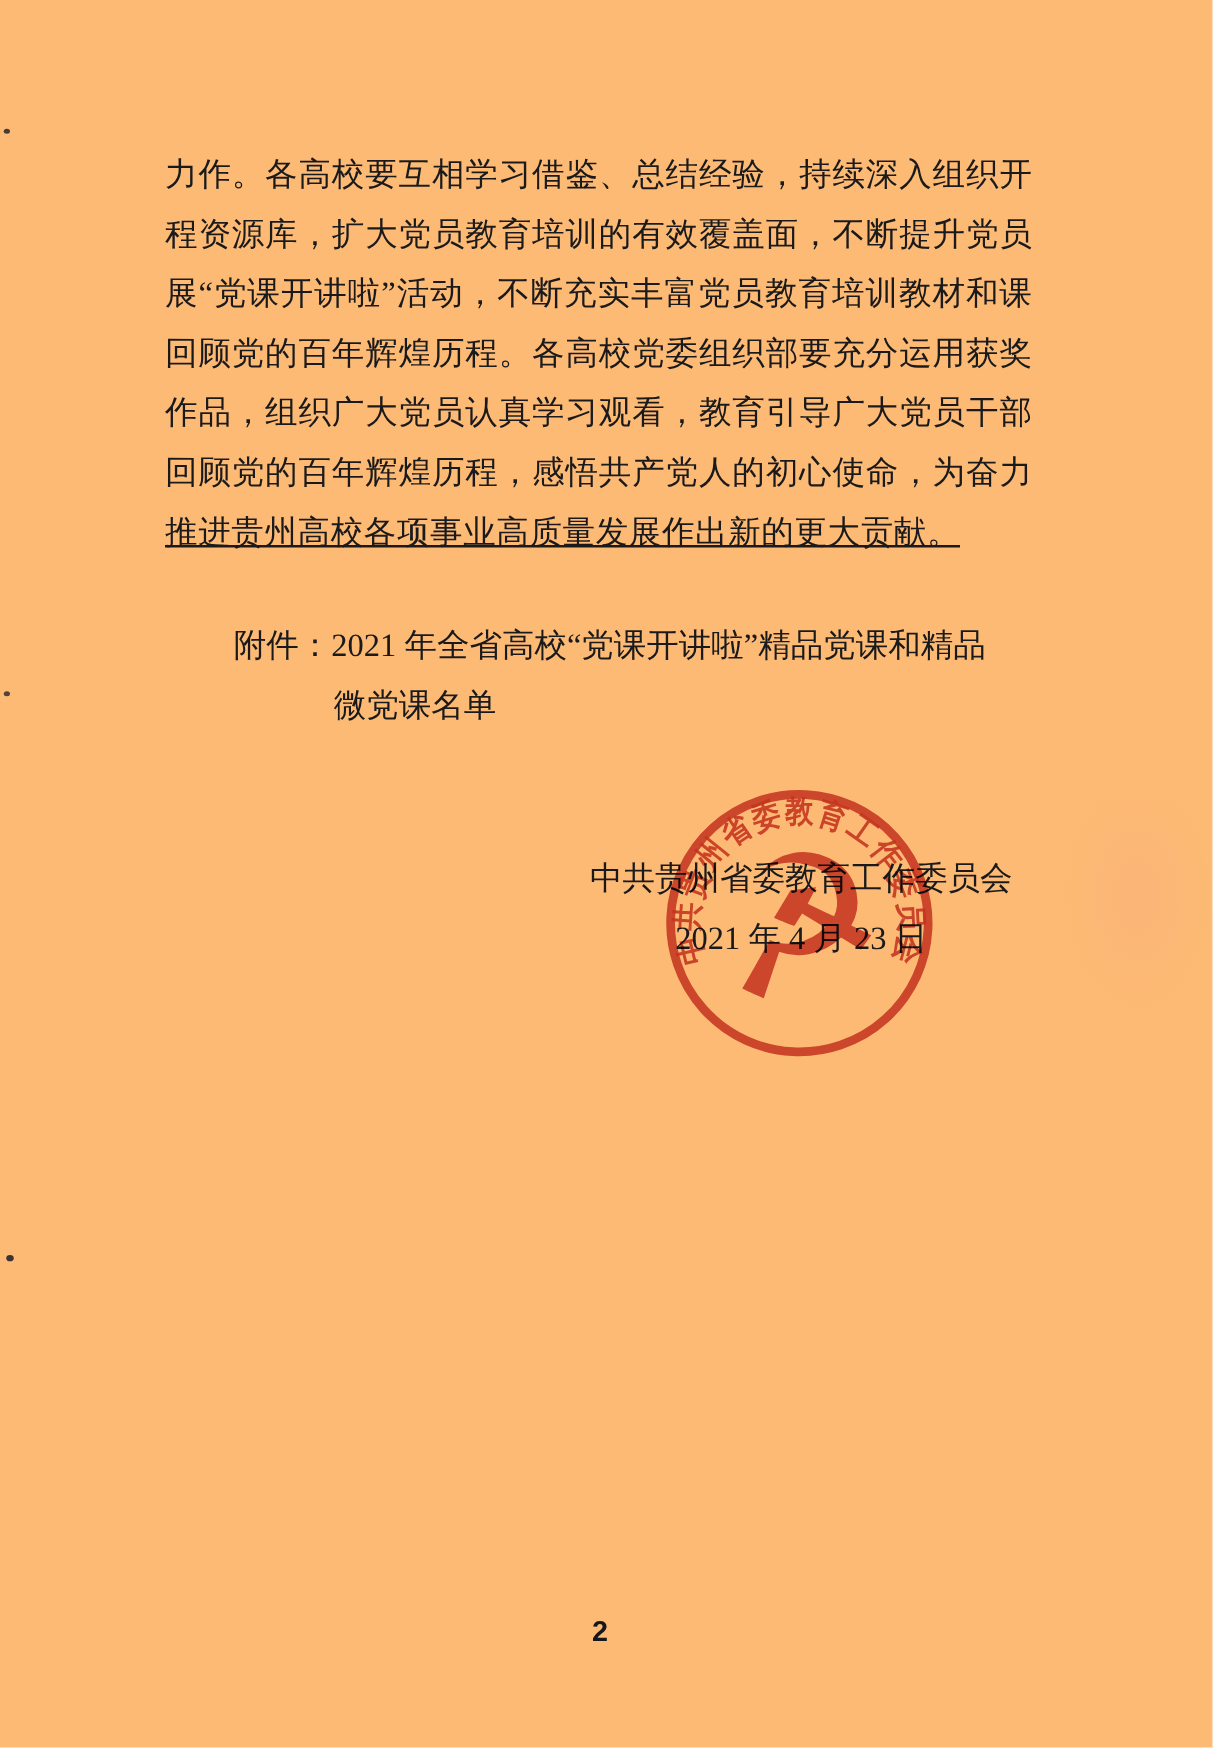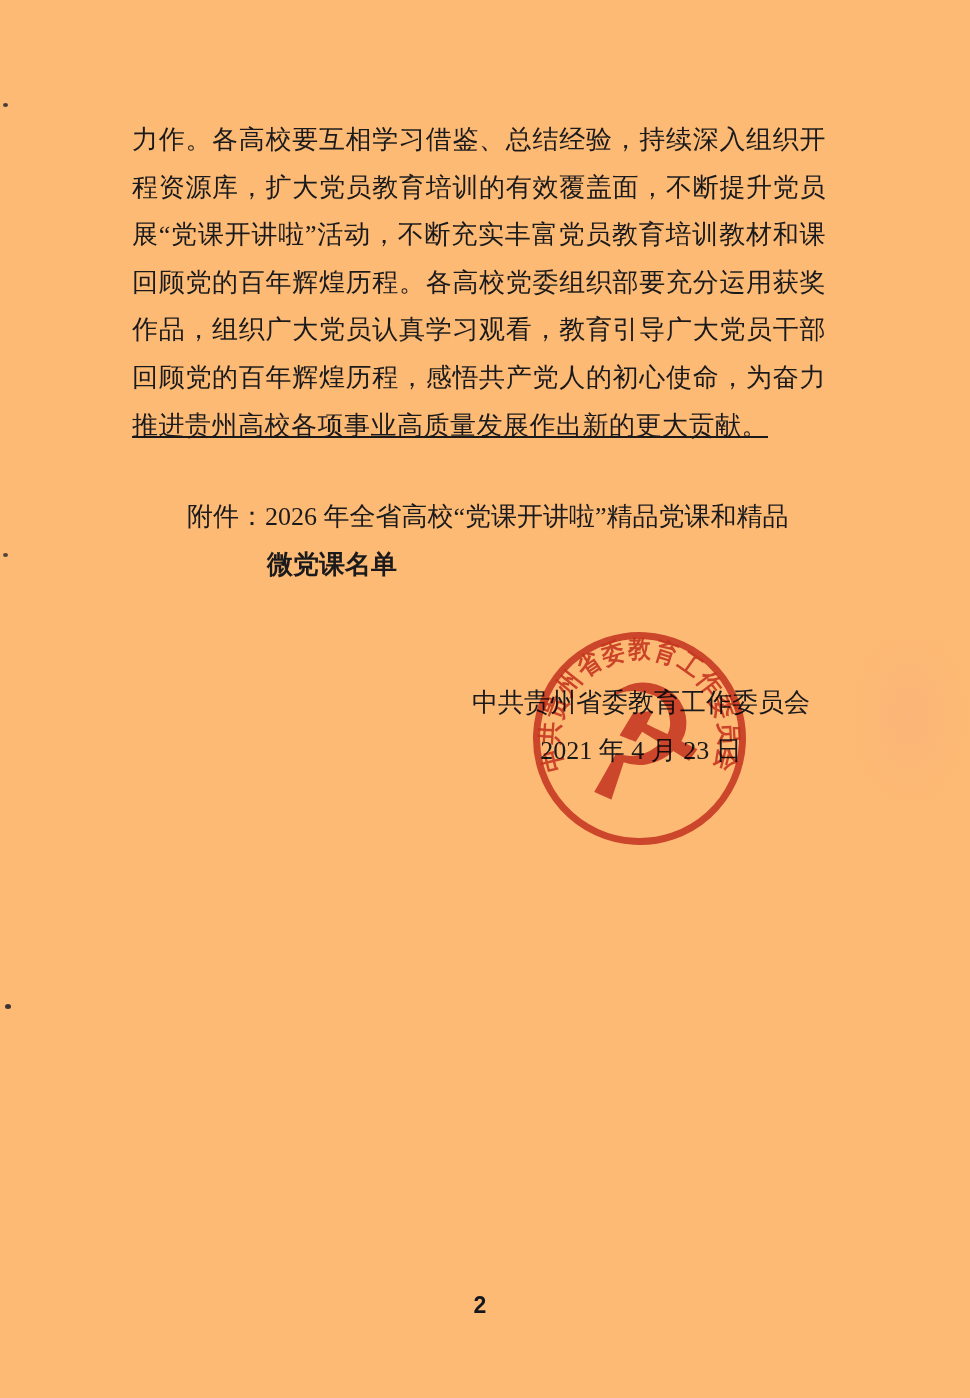--- a/index.html
+++ b/index.html
@@ -43,21 +43,20 @@
     position: absolute;
     left: 187px;
     top: 493px;
     width: 660px;
     font-size: 26px;
     line-height: 47.6px;
     white-space: nowrap;
   }
   .attachment .cont-line {
     margin-left: 80px;
-    font-weight: bold;
   }
   
   .signature {
     position: absolute;
     left: 430px;
     top: 679px;
     width: 422px;
     font-size: 26px;
     line-height: 47.6px;
     text-align: center;
@@ -121,21 +120,21 @@
     <div class="para-line">程资源库，扩大党员教育培训的有效覆盖面，不断提升党员</div>
     <div class="para-line">展“党课开讲啦”活动，不断充实丰富党员教育培训教材和课</div>
     <div class="para-line">回顾党的百年辉煌历程。各高校党委组织部要充分运用获奖</div>
     <div class="para-line">作品，组织广大党员认真学习观看，教育引导广大党员干部</div>
     <div class="para-line">回顾党的百年辉煌历程，感悟共产党人的初心使命，为奋力</div>
     <div class="para-line last">推进贵州高校各项事业高质量发展作出新的更大贡献。</div>
   </div>
 
   <div class="attachment">
     <div>
-      <span>附件：</span><span>2026 年全省高校“党课开讲啦”精品党课和精品</span>
+      <span>附件：</span><span>2021 年全省高校“党课开讲啦”精品党课和精品</span>
     </div>
     <div class="cont-line">微党课名单</div>
   </div>
 
   <div class="signature">
     <div>中共贵州省委教育工作委员会</div>
     <div>2021 年 4 月 23 日</div>
   </div>
 
   <svg class="seal" viewBox="0 0 223 223" xmlns="http://www.w3.org/2000/svg">

